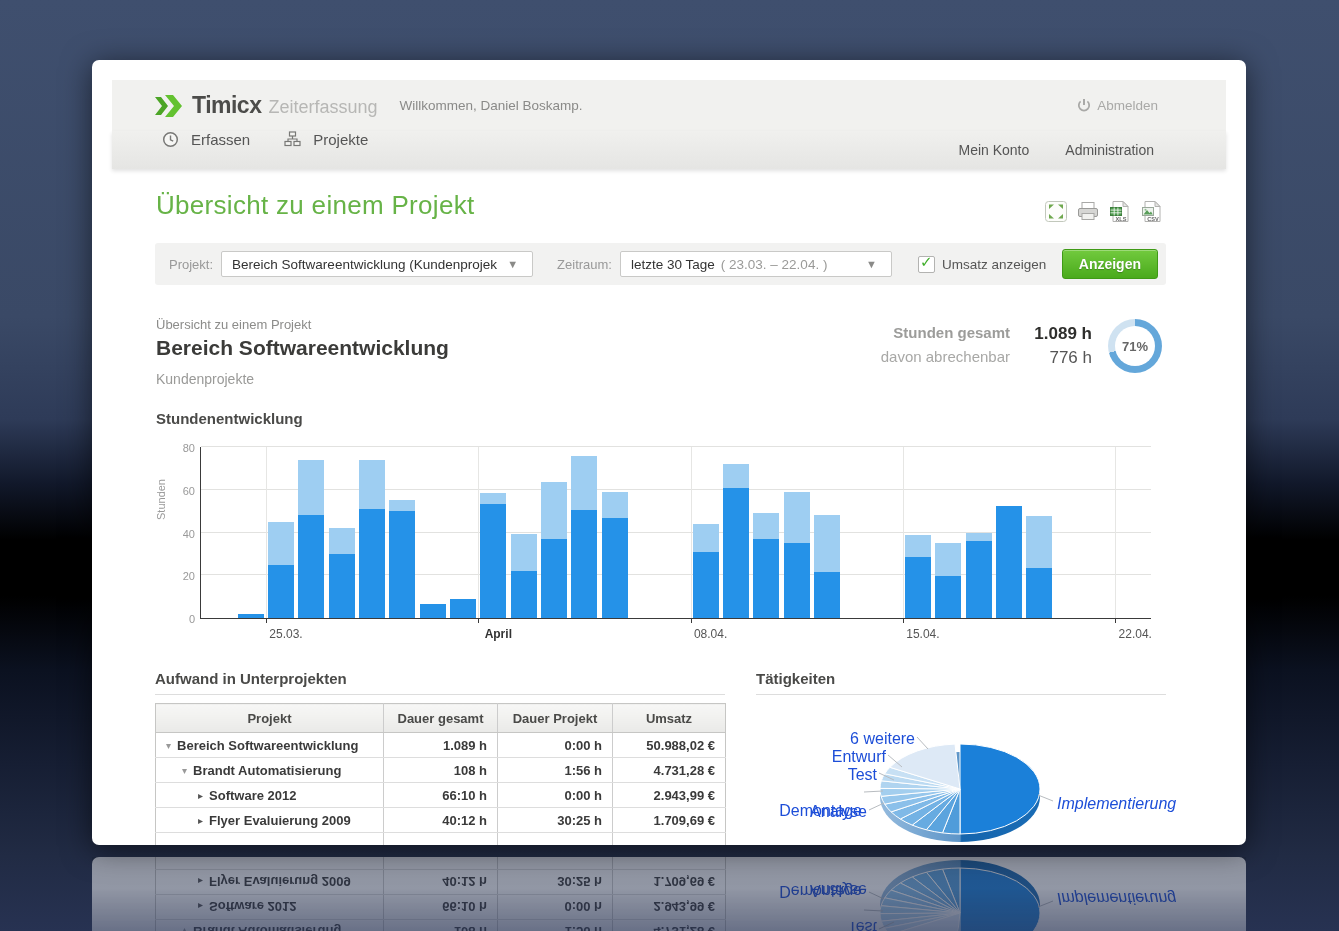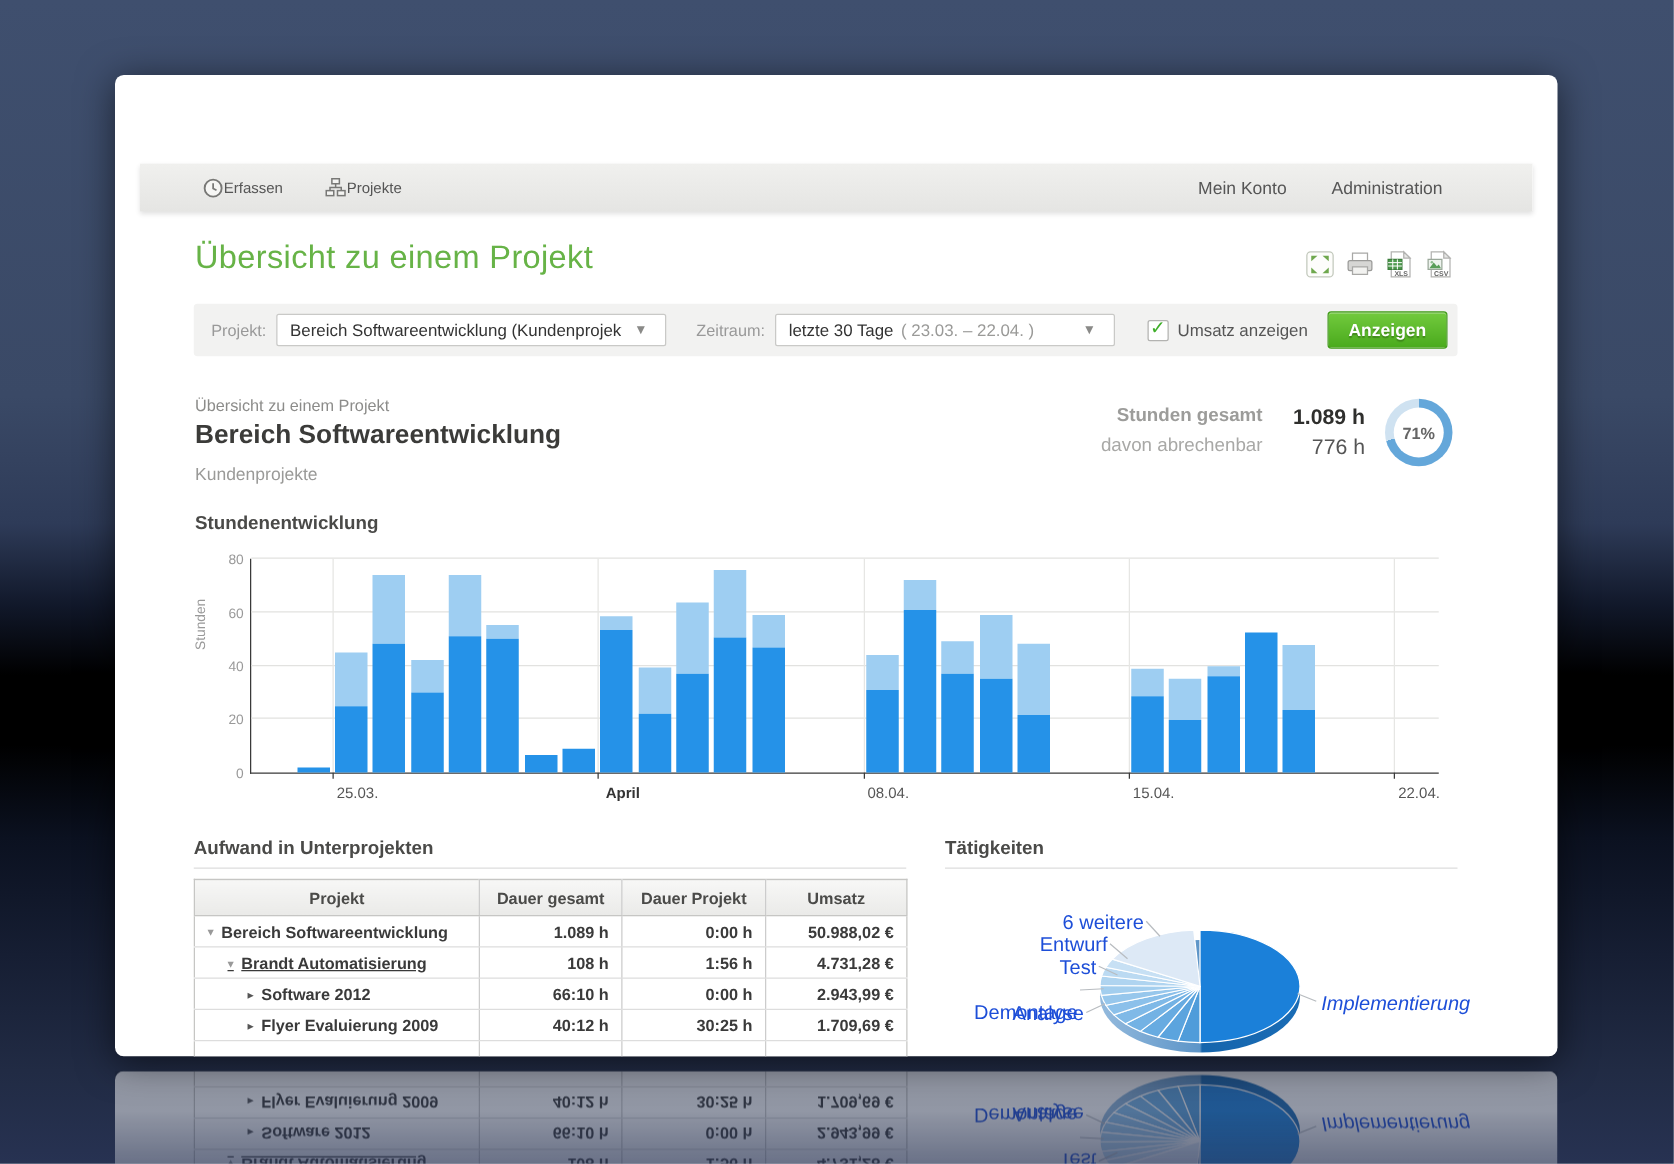--- a/index.html
+++ b/index.html
@@ -21,21 +21,21 @@
   .logo svg{align-self:center;margin-right:8px;}
   .logo-main{font-size:23px;font-weight:bold;color:#4c4c4a;letter-spacing:-0.5px;}
   .logo-sub{font-size:18px;color:#b7b7b5;margin-left:7px;}
   .welcome{font-size:13.5px;color:#8a8a88;margin-left:22px;}
   .logout{position:absolute;right:68px;display:flex;align-items:center;gap:6px;cursor:pointer;}
   .logout span{font-size:13.5px;color:#a9a9a7;}
   
   .nav{position:absolute;left:20px;top:71px;width:1114px;height:38px;
     background:linear-gradient(#f0f0ee,#e5e5e3);
     box-shadow:0 2px 4px rgba(0,0,0,.12);display:flex;align-items:stretch;}
-  .tab{display:flex;align-items:center;gap:0;padding:0 17px;font-size:12px;color:#555;cursor:pointer;}
+  .tab{display:flex;align-items:flex-start;gap:12px;padding:0 17px;font-size:15px;color:#555;cursor:pointer;}
   .tab:first-child{margin-left:33px;}
   .tab.active{background:linear-gradient(#55bd2d,#3fa51b);color:#fff;font-weight:bold;}
   .nav-right{position:absolute;right:72px;height:38px;display:flex;align-items:center;gap:36px;}
   .navlink{font-size:14px;color:#555;cursor:pointer;}
   
   .page-title{position:absolute;left:64px;top:130px;margin:0;font-size:26px;font-weight:400;color:#67b347;letter-spacing:.3px;}
   .export-icons{position:absolute;right:82px;top:140px;display:flex;gap:8px;}
   .export-icons .eicon{cursor:pointer;}
   
   .filterbar{position:absolute;left:63px;top:183px;width:1011px;height:42px;background:#f2f2f1;border-radius:3px;display:flex;align-items:center;padding:0 8px 0 14px;box-sizing:border-box;}
@@ -93,20 +93,38 @@
   .act-heading{border-bottom:1px solid #ddd;padding-bottom:7px;}
   .act-svg{position:absolute;left:0;top:0;width:410px;height:235px;pointer-events:none;}
   .pie-label{position:absolute;font-size:16px;color:#1d4ed8;white-space:nowrap;}
 </style>
 </head>
 <body>
 
 <div class="stage">
   <div class="window">
 
+    <div class="app-header">
+      <div class="logo">
+        <svg width="30" height="24" viewBox="0 0 30 24">
+          <polygon points="1,3 7,3 14,12 7,21 1,21 8,12" fill="#4ca526"></polygon>
+          <polygon points="11,1 19,1 28,12 19,23 11,23 20,12" fill="#63c230"></polygon>
+        </svg>
+        <span class="logo-main">Timicx</span>
+        <span class="logo-sub">Zeiterfassung</span>
+      </div>
+      <span class="welcome">Willkommen, Daniel Boskamp.</span>
+      <div class="logout">
+        <svg width="14" height="15" viewBox="0 0 14 15">
+          <path d="M7 1v6" stroke="#a9a9a7" stroke-width="2" fill="none"></path>
+          <path d="M3.6 3.4a5.2 5.2 0 1 0 6.8 0" stroke="#a9a9a7" stroke-width="1.8" fill="none"></path>
+        </svg>
+        <span>Abmelden</span>
+      </div>
+    </div>
 
     <div class="nav">
       <div class="tab">
         <svg width="17" height="17" viewBox="0 0 17 17">
           <circle cx="8.5" cy="8.5" r="6.8" fill="#f6f6f4" stroke="#787876" stroke-width="1.5"></circle>
           <path d="M8.5 4.6v4.2l2.7 1.4" stroke="#787876" stroke-width="1.4" fill="none"></path>
         </svg>
         <span>Erfassen</span>
       </div>
       <div class="tab">
@@ -342,21 +360,21 @@
           </tr>
         </thead>
         <tbody>
             <tr>
               <td class="name" style="padding-left: 10px;"><span class="arrow open">▾</span><span>Bereich Softwareentwicklung</span></td>
               <td class="num">1.089 h</td>
               <td class="num">0:00 h</td>
               <td class="num">50.988,02 €</td>
             </tr>
             <tr>
-              <td class="name" style="padding-left: 26px; text-decoration: underline;"><span class="arrow open">▾</span><span>Brandt Automatisierung</span></td>
+              <td class="name" style="padding-left: 26px;"><span class="arrow open">▾</span><span>Brandt Automatisierung</span></td>
               <td class="num">108 h</td>
               <td class="num">1:56 h</td>
               <td class="num">4.731,28 €</td>
             </tr>
             <tr>
               <td class="name" style="padding-left: 42px;"><span class="arrow">▸</span><span>Software 2012</span></td>
               <td class="num">66:10 h</td>
               <td class="num">0:00 h</td>
               <td class="num">2.943,99 €</td>
             </tr>

